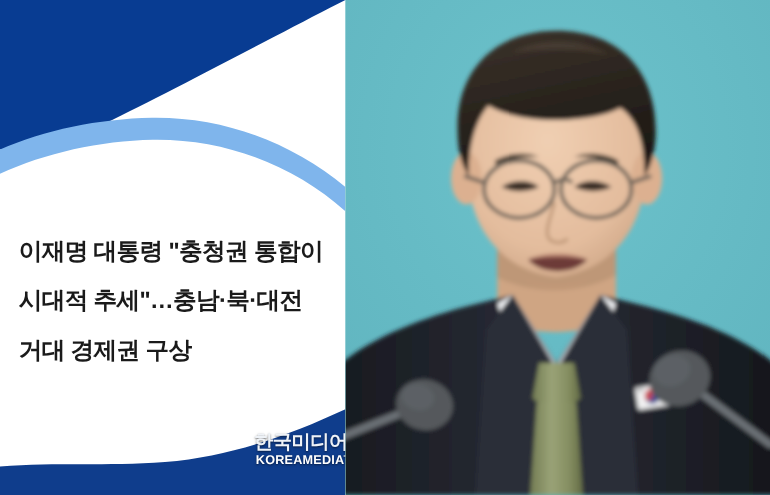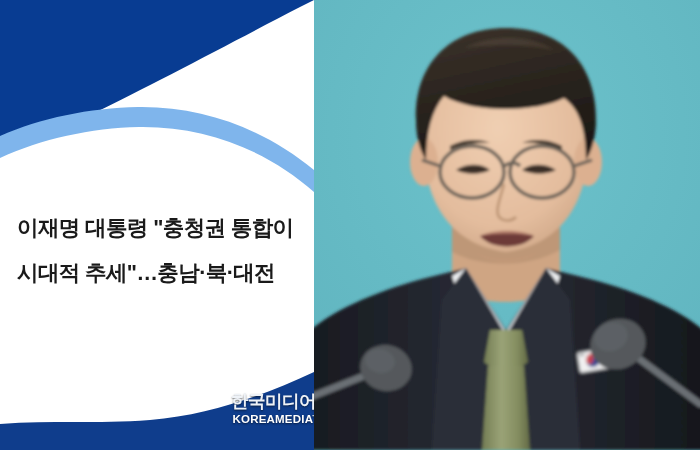--- a/index.html
+++ b/index.html
@@ -100,20 +100,21 @@
       <path fill="#7fb5ec" d="M0,136 C40,118 90,108 138,107 C204,106 266,130 314,170
                L314,192 C268,151 206,126 139,127 C91,128 41,139 0,158 Z"></path>
 
       <path fill="#0f3d8c" d="M0,424 C52,420 96,424 150,420 C210,415 262,396 314,372
                L314,450 L0,450 Z"></path>
     </svg>
 
     <div id="headline">
       <span class="hl-line">이재명 대통령 "충청권 통합이</span>
       <span class="hl-line">시대적 추세"…충남·북·대전</span>
+      <span class="hl-line">거대 경제권 구상</span>
     </div>
 
     <div id="watermark">
       <span id="wm-ko">한국미디어일보</span>
       <span id="wm-en">
         <span class="wm-en-a">KOREAMEDIA</span><span class="wm-en-b">TIMES</span>
       </span>
     </div>
   </div>
 

